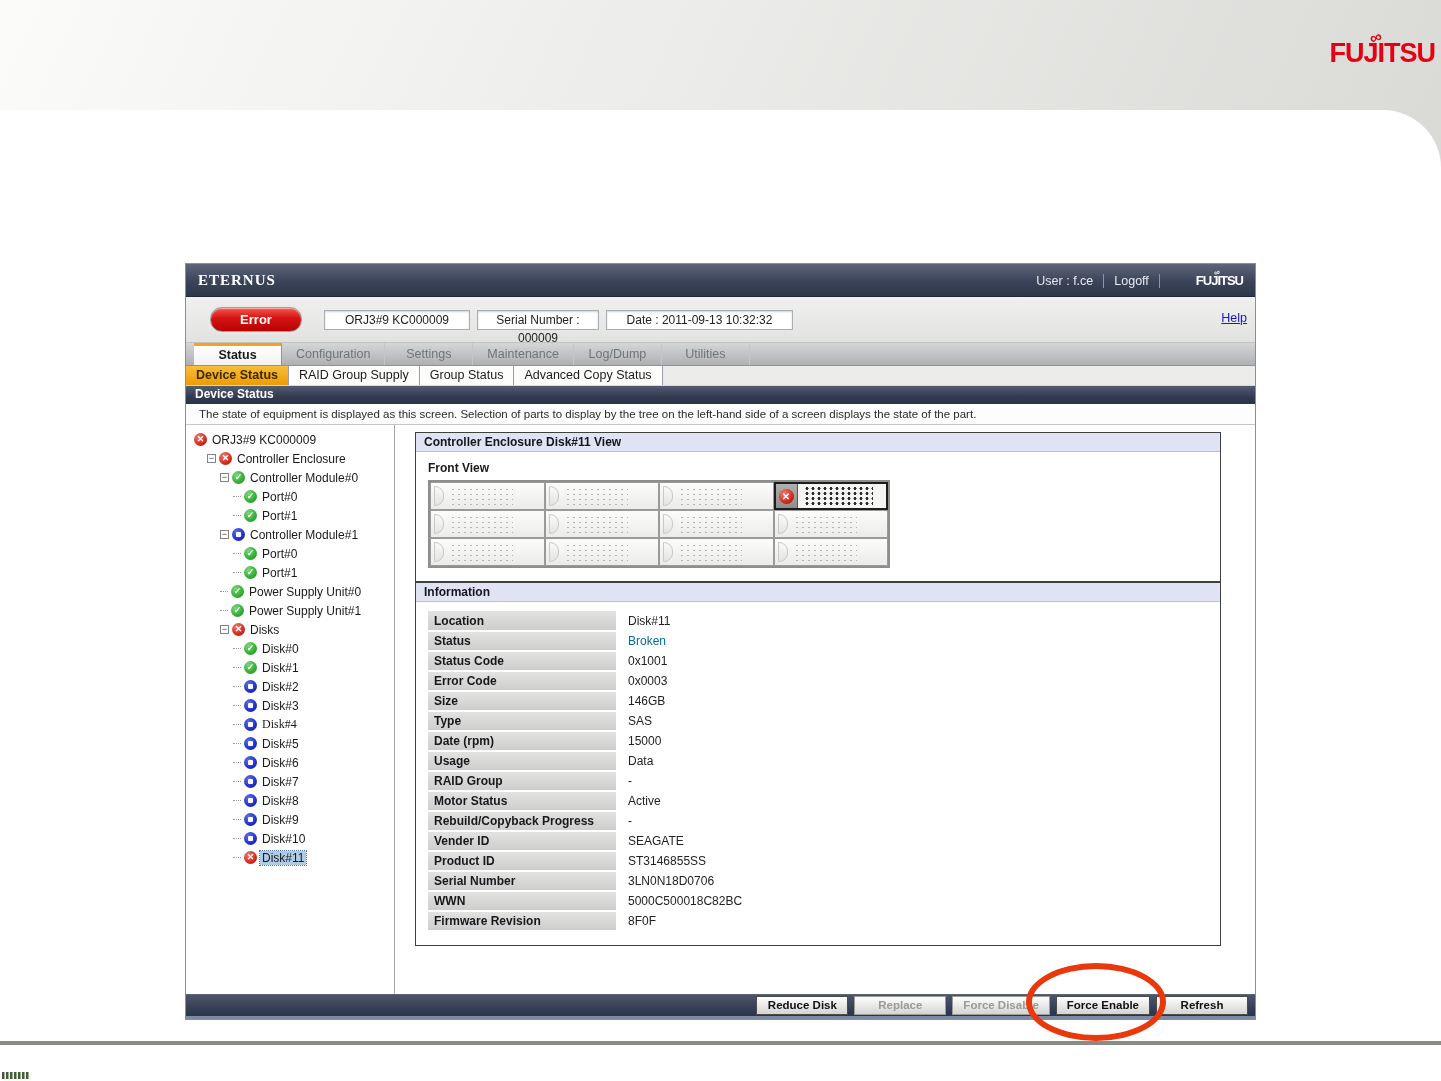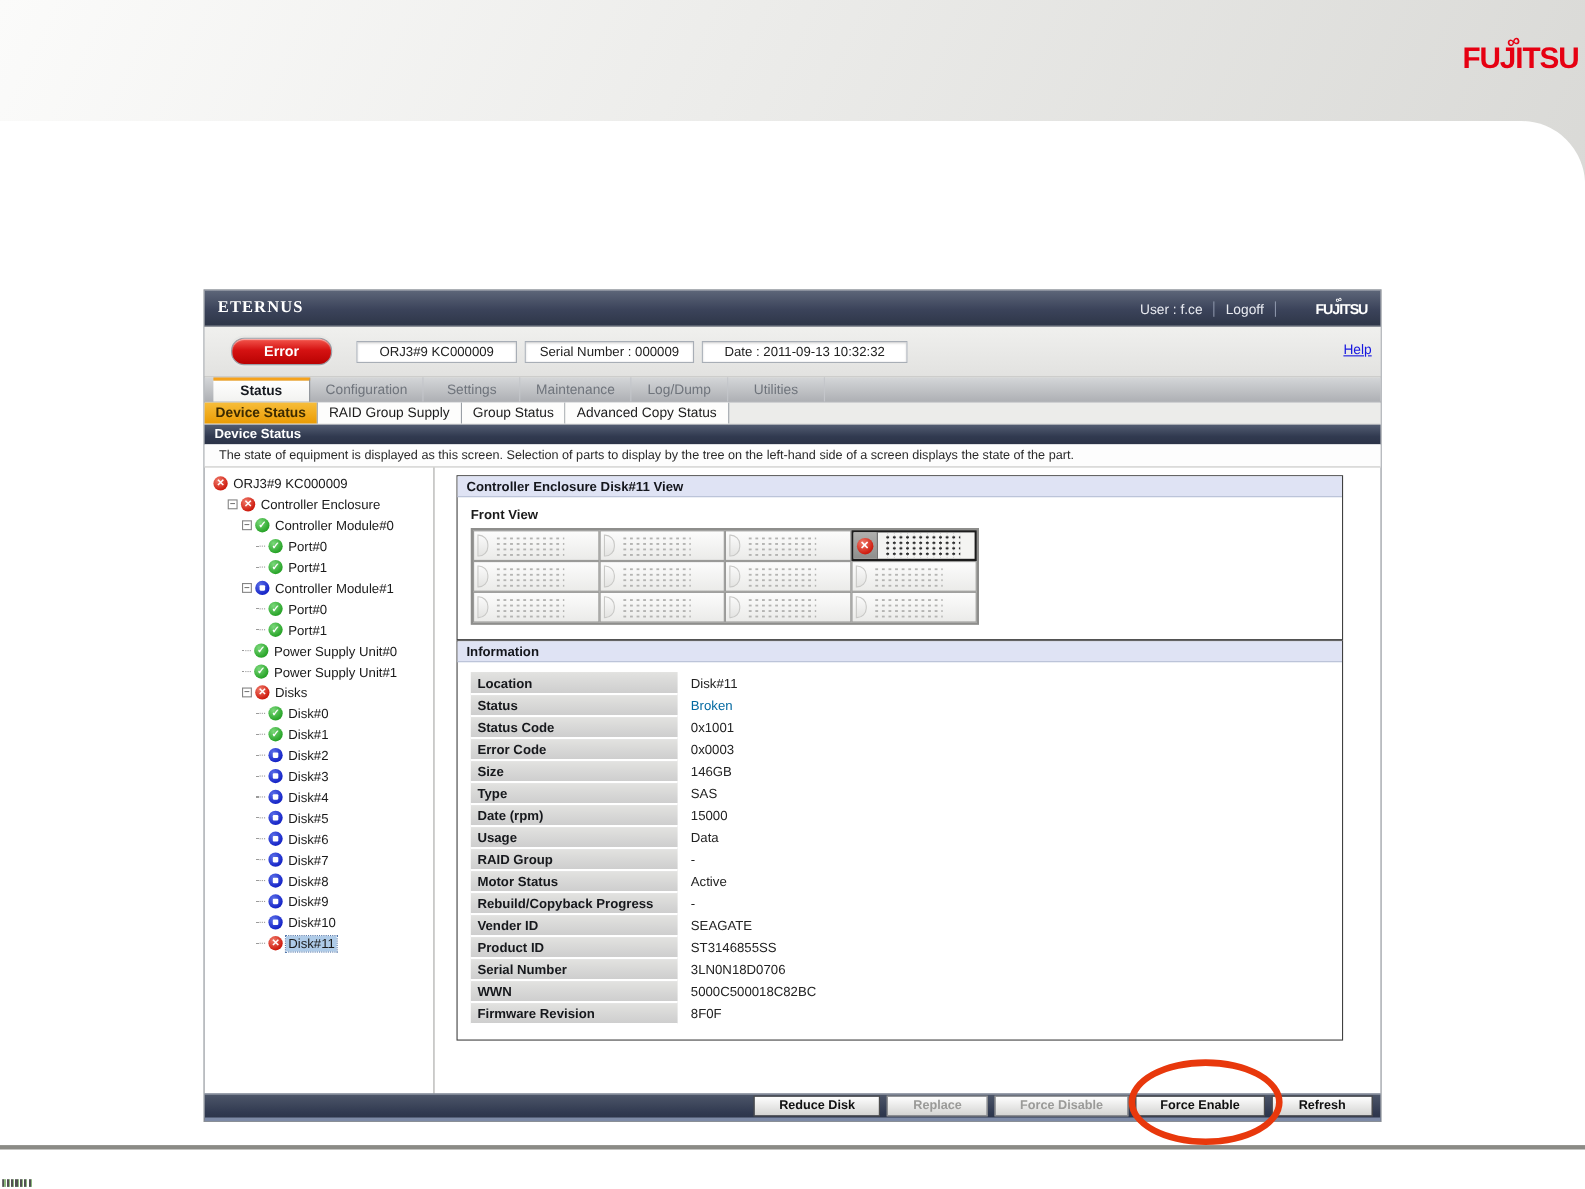--- a/index.html
+++ b/index.html
@@ -35,21 +35,21 @@
 
   .status-strip { height:46px; flex:none; background:linear-gradient(#f0f0ee,#e2e2e0);
     border-bottom:1px solid #c2c2c0; display:flex; align-items:center; padding:12px 10px; position:relative; }
   .error-btn { width:92px; height:25px; margin:0 22px 0 14px; border-radius:12px;
     background:linear-gradient(#f4574d,#d51212 45%,#b90202); border:1px solid #9aa0a8;
     box-shadow:0 0 0 2px #e8e8e6, inset 0 1px 1px rgba(255,255,255,.55);
     color:#fff; font-weight:bold; font-size:13px; text-align:center; line-height:23px; cursor:pointer; }
   .info-box { height:20px; background:#fff; border:1px solid #a8aeb6; box-shadow:inset 0 1px 2px rgba(0,0,0,.18);
     font-size:12px; line-height:18px; text-align:center; padding:0 8px; margin-right:7px; color:#222; }
   .info-box:nth-of-type(2) { width:146px; }
-  .info-box:nth-of-type(3) { width:154px; }
+  .info-box:nth-of-type(3) { width:122px; }
   .info-box:nth-of-type(4) { width:187px; }
   .help-link { position:absolute; right:8px; top:14px; color:#1717e0; font-size:12.5px; text-decoration:underline; cursor:pointer; }
 
   .main-tabs { height:23px; flex:none; background:linear-gradient(#d4d6d8,#aeb0b4); border-bottom:1px solid #90949a;
     display:flex; padding-left:8px; font-size:12.5px; }
   .main-tab { min-width:88px; padding:0 14px; text-align:center; color:#6f747c; line-height:22px;
     border-right:1px solid #c4c6ca; cursor:pointer; }
   .main-tab.active { background:linear-gradient(#ffffff,#f2f2f0); border-top:3px solid #f5a21c;
     line-height:19px; color:#15181e; font-weight:bold; border-right:1px solid #90949a; }
 
@@ -106,21 +106,21 @@
   .info-table td { height:20px; }
   .ilabel { width:188px; background:linear-gradient(#e2e2e0,#cecece); font-weight:bold; color:#16181c;
     padding:2px 6px; border-bottom:2px solid #fff; }
   .ivalue { padding-left:12px; color:#222; }
   .ivalue.broken { color:#0369a1; }
 
   
   .action-bar { height:25px; flex:none; background:linear-gradient(#4d5669,#303950 70%,#2a3246);
     border-top:1px solid #5a6478; box-shadow:inset 0 -3px 0 #7d8aa6;
     display:flex; justify-content:flex-end; align-items:center; gap:6px; padding:0 7px 3px 0; }
-  .action-btn { min-width:92px; height:19px; padding:0 22px; font-size:11.5px; font-weight:bold; color:#101010;
+  .action-btn { min-width:92px; height:19px; padding:0 10px; font-size:11.5px; font-weight:bold; color:#101010;
     background:linear-gradient(#fefefe,#d4d4d2); border:1px solid #4c4c4c; text-align:center; line-height:17px; cursor:pointer; }
   .action-btn.disabled { color:#9a9a98; border-color:#9c9c9a; cursor:default; }
 
   .red-ellipse { position:absolute; left:1026px; top:963px; width:140px; height:78px;
     border:6px solid #e8380c; border-radius:50%; z-index:20; pointer-events:none; }
 </style>
 </head>
 <body>
 
 <div class="top-band"></div>
@@ -237,21 +237,21 @@
         <div class="tree-item" style="padding-left: 41px;">
           <span class="dash"></span>
           <span class="tico maintenance"></span>
           <span class="tlabel">Disk#2</span>
         </div>
         <div class="tree-item" style="padding-left: 41px;">
           <span class="dash"></span>
           <span class="tico maintenance"></span>
           <span class="tlabel">Disk#3</span>
         </div>
-        <div class="tree-item" style="padding-left: 41px;">
+        <div class="tree-item" style="padding-left: 41px; font-family: Liberation Serif, serif;">
           <span class="dash"></span>
           <span class="tico maintenance"></span>
           <span class="tlabel">Disk#4</span>
         </div>
         <div class="tree-item" style="padding-left: 41px;">
           <span class="dash"></span>
           <span class="tico maintenance"></span>
           <span class="tlabel">Disk#5</span>
         </div>
         <div class="tree-item" style="padding-left: 41px;">

